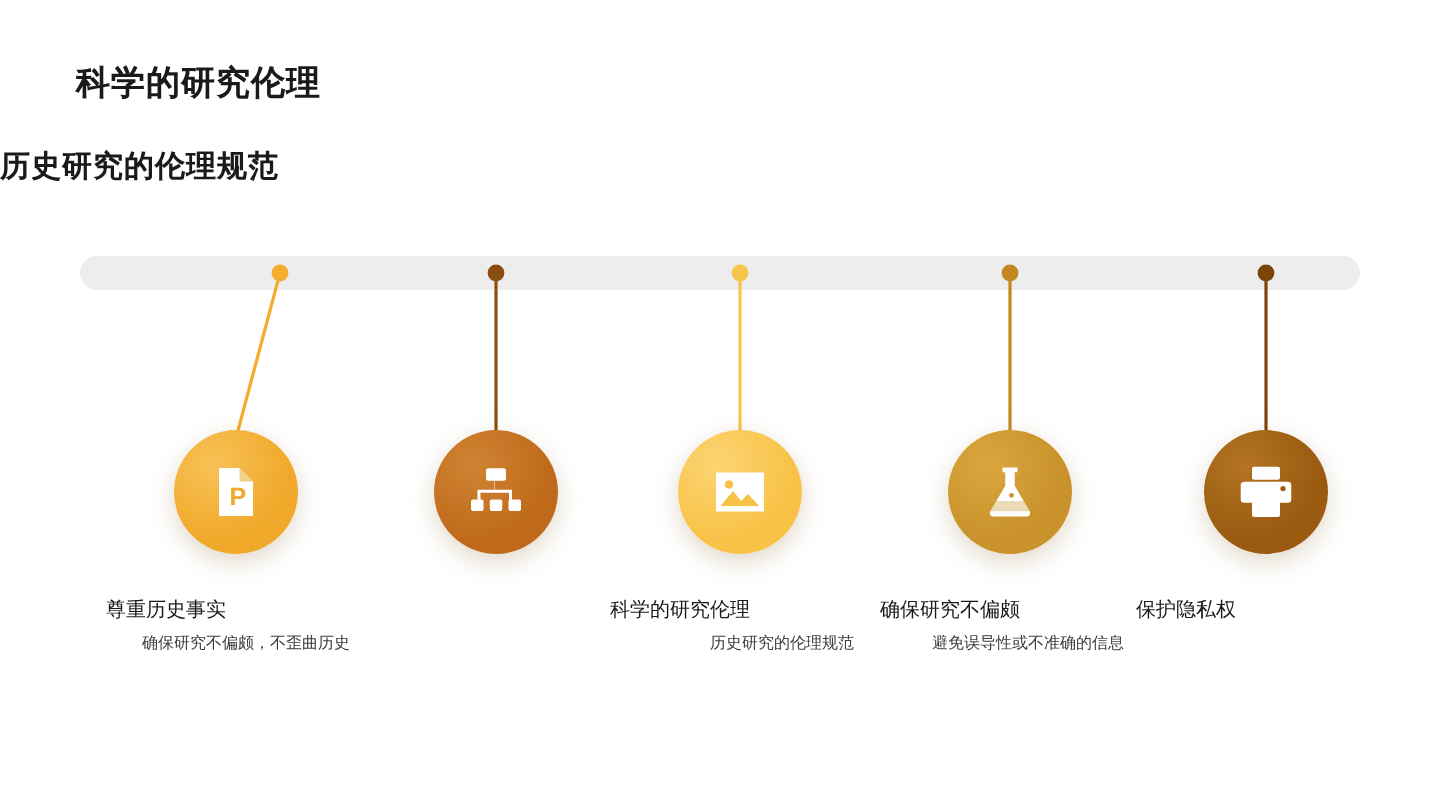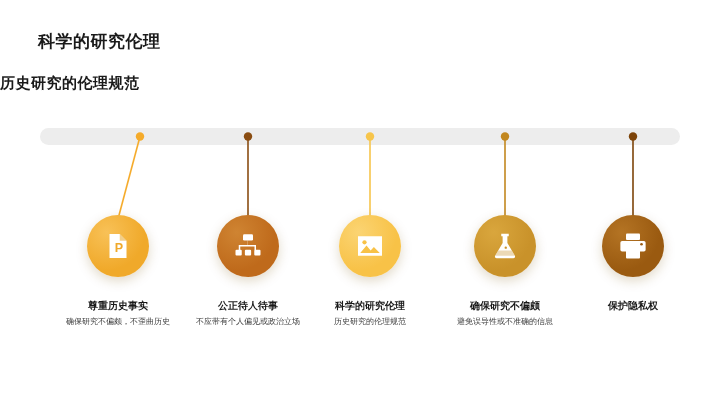--- a/index.html
+++ b/index.html
@@ -92,33 +92,33 @@
     width: 30px;
     height: 30px;
     display: block;
   }
 
   .node-title {
     position: absolute;
     top: 299px;
     left: 0;
     width: 130px;
-    text-align: center;
+    text-align: left;
     font-size: 10px;
-    font-weight: bold;
+    font-weight: normal;
     color: #1a1a1a;
     line-height: 13px;
   }
 
   .node-desc {
     position: absolute;
     top: 316px;
     left: 8px;
     width: 114px;
-    text-align: center;
+    text-align: right;
     font-size: 8px;
     color: #3c3c3c;
     line-height: 12px;
   }
 </style>
 </head>
 <body>
 
 <div id="slide">
 
@@ -159,22 +159,20 @@
           <span>
             <svg viewBox="0 0 24 24" fill="#ffffff">
               <rect x="8" y="2.5" width="8" height="5" rx="1"></rect>
               <rect x="2" y="15" width="5" height="4.6" rx="0.8"></rect>
               <rect x="9.5" y="15" width="5" height="4.6" rx="0.8"></rect>
               <rect x="17" y="15" width="5" height="4.6" rx="0.8"></rect>
               <path d="M11.6 7.5v3.6h-7v4h1.2v-2.8h11.4v2.8h1.2v-4h-7V7.5z"></path>
             </svg>
           </span>
         </div>
-        <div class="node-title">公正待人待事</div>
-        <div class="node-desc">不应带有个人偏见或政治立场</div>
       </div>
       <div class="node" style="left: 305px;">
         <div class="node-circle" style="background: radial-gradient(circle at 32% 28%, rgb(251, 212, 115) 0%, rgb(248, 194, 71) 62%, rgb(248, 194, 71) 100%); box-shadow: rgba(120, 80, 10, 0.22) 0px 4px 12px;">
           <span>
             <svg viewBox="0 0 24 24" fill="#ffffff">
               <path d="M2.4 4.2h19.2v15.6H2.4z"></path>
               <circle cx="7.6" cy="9" r="1.7" fill="#f8c247"></circle>
               <path d="M4.2 17.6l5-6 3.3 4 2.6-2.8 4.7 4.8z" fill="#f8c247"></path>
             </svg>
           </span>

